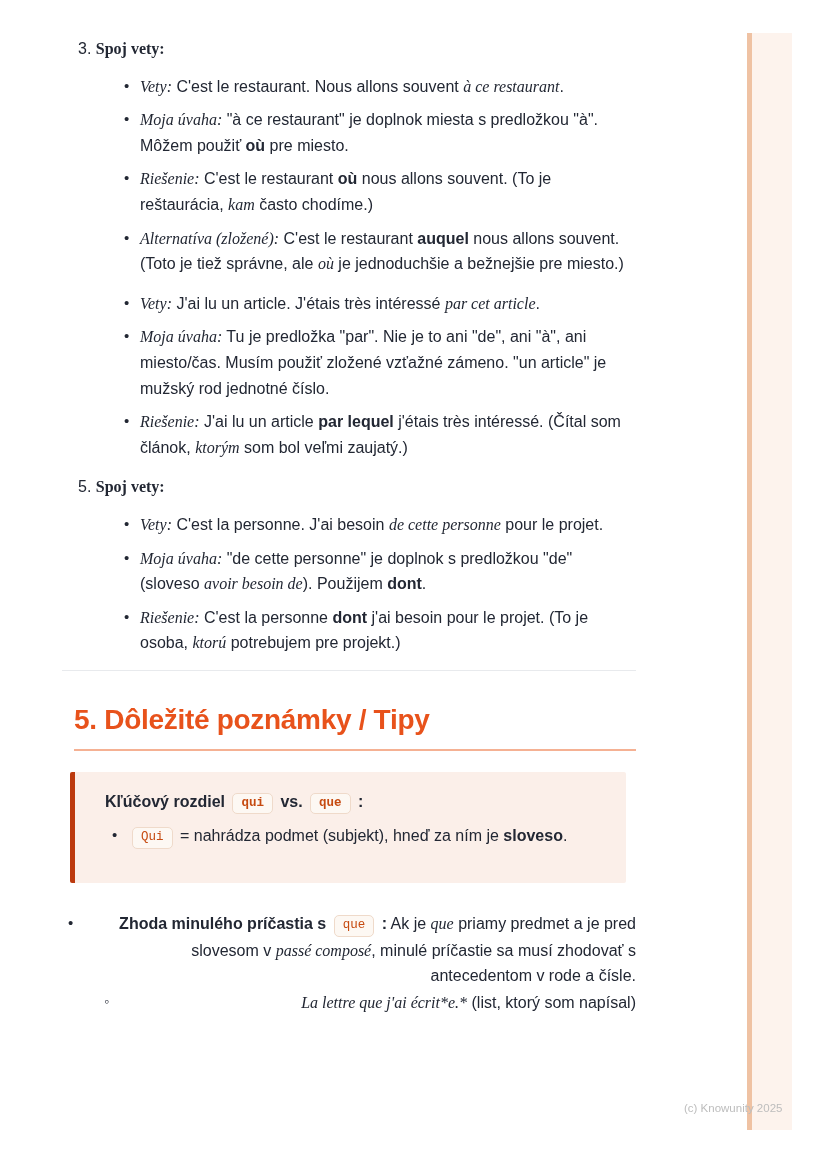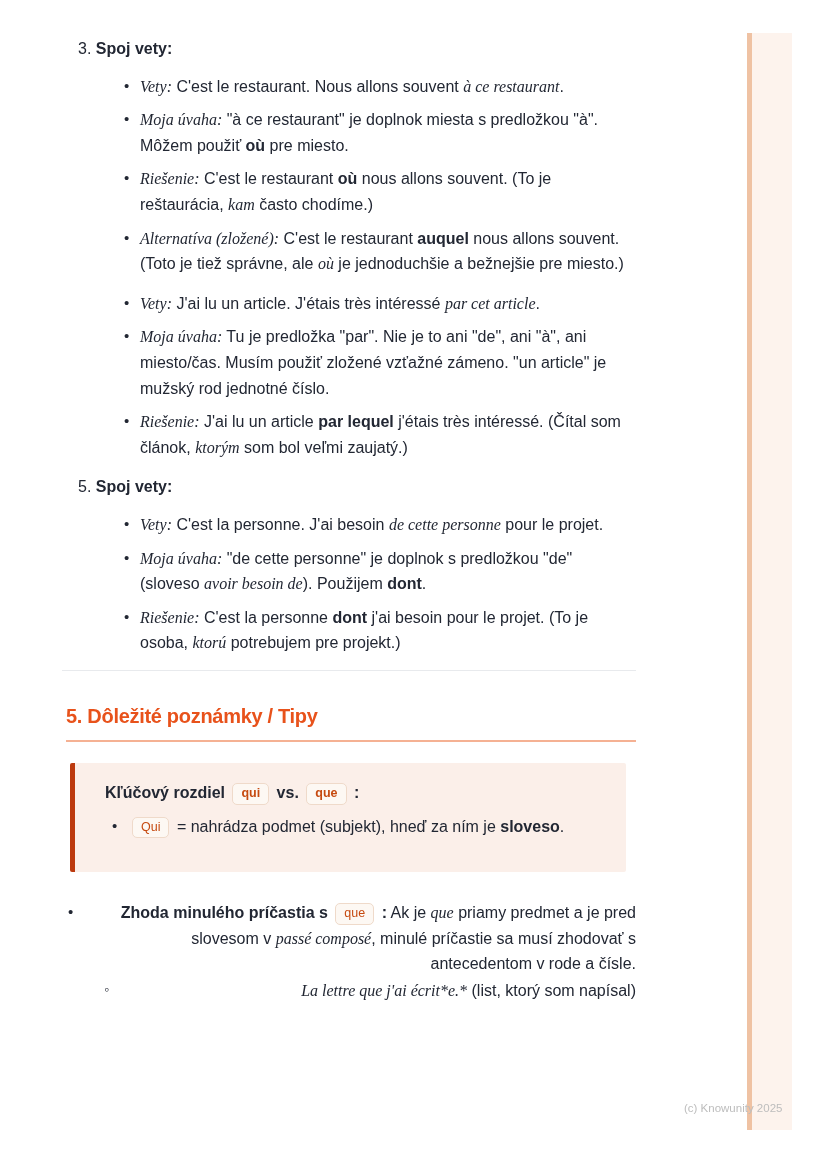--- a/index.html
+++ b/index.html
@@ -7,45 +7,45 @@
     width:828px;height:1171px;position:relative;overflow:hidden;
     background:#ffffff;color:#222733;
     font-family:"Liberation Sans", sans-serif;
     font-size:16px;line-height:1.6;
     -webkit-font-smoothing:antialiased;
   }
   .it{font-style:italic;font-family:Liberation Serif, serif;}
   .bo{font-weight:700;}
   .chip{
     display:inline-block;
-    font-family:Liberation Sans, sans-serif;
+    font-family:Liberation Mono, monospace;
     font-size:12.5px;line-height:1.25;
     color:#C64A10;background:#FDF8F3;
     border:1px solid #EFDACA;border-radius:5px;
     padding:2px 8px;margin:0 3px;
     vertical-align:baseline;position:relative;top:-1px;
   }
   
   .content{position:absolute;left:62px;top:36px;width:574px;}
   
   .ex{margin-bottom:14px;}
   .ex-head{padding-left:16px;margin:0 0 12px 0;}
   .ex-head .num{font-weight:400;}
-  .ex-head .ttl{font-weight:700;}
+  .ex-head .ttl{font-weight:700;font-family:Liberation Serif, serif;}
   ul.bullets{list-style:none;margin:0 0 2px 0;padding:0 0 0 78px;}
   ul.bullets>li{position:relative;margin-bottom:8px;}
   ul.bullets>li::before{
     content:"\2022";position:absolute;left:-16px;top:0;
     font-size:15px;color:#222733;
   }
   
   hr.divider{border:none;border-top:1px solid #E8EAED;margin:14px 0 0 0;}
   h1.section{
-    margin:34px 0 0 4px;padding:0 0 13px 0;
-    font-size:20px;line-height:1.1;font-weight:700;letter-spacing:-0.3px;
+    margin:34px 0 0 12px;padding:0 0 13px 0;
+    font-size:28px;line-height:1.1;font-weight:700;letter-spacing:-0.3px;
     color:#E8521B;border-bottom:2px solid #F5B193;
   }
   
   .callout{
     margin:21px 0 0 8px;width:556px;box-sizing:border-box;
     background:#FBEFE9;border-left:5px solid #BC3A0E;
     border-radius:2px;padding:17px 28px 24px 30px;
   }
   .callout-title{font-weight:700;margin:0 0 8px 0;}
   ul.cbullets{list-style:none;margin:0;padding:0 0 0 24px;}

